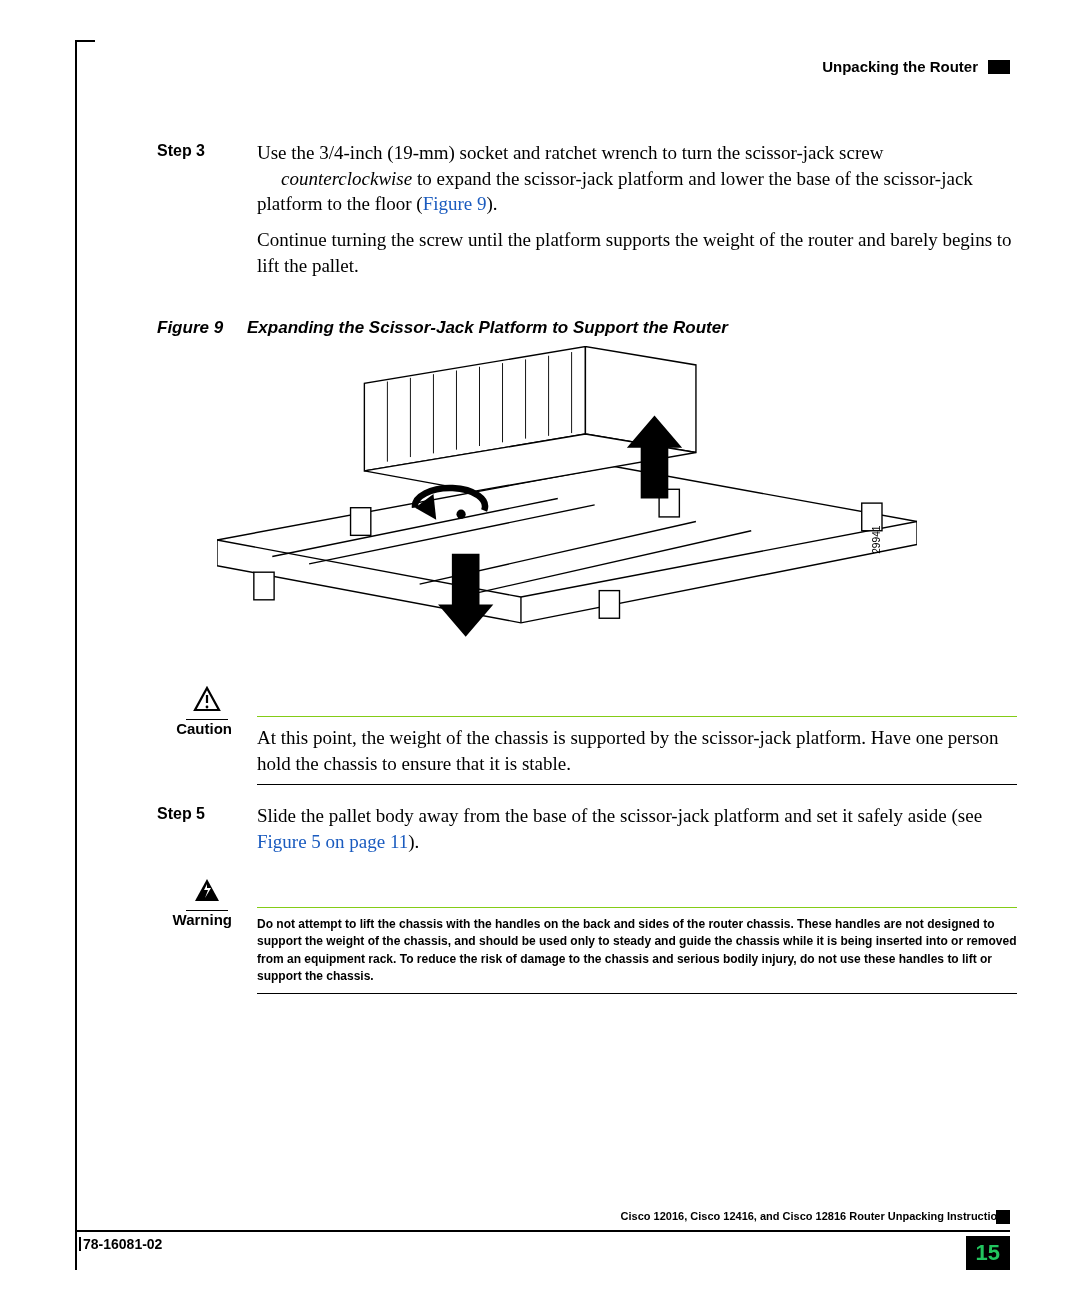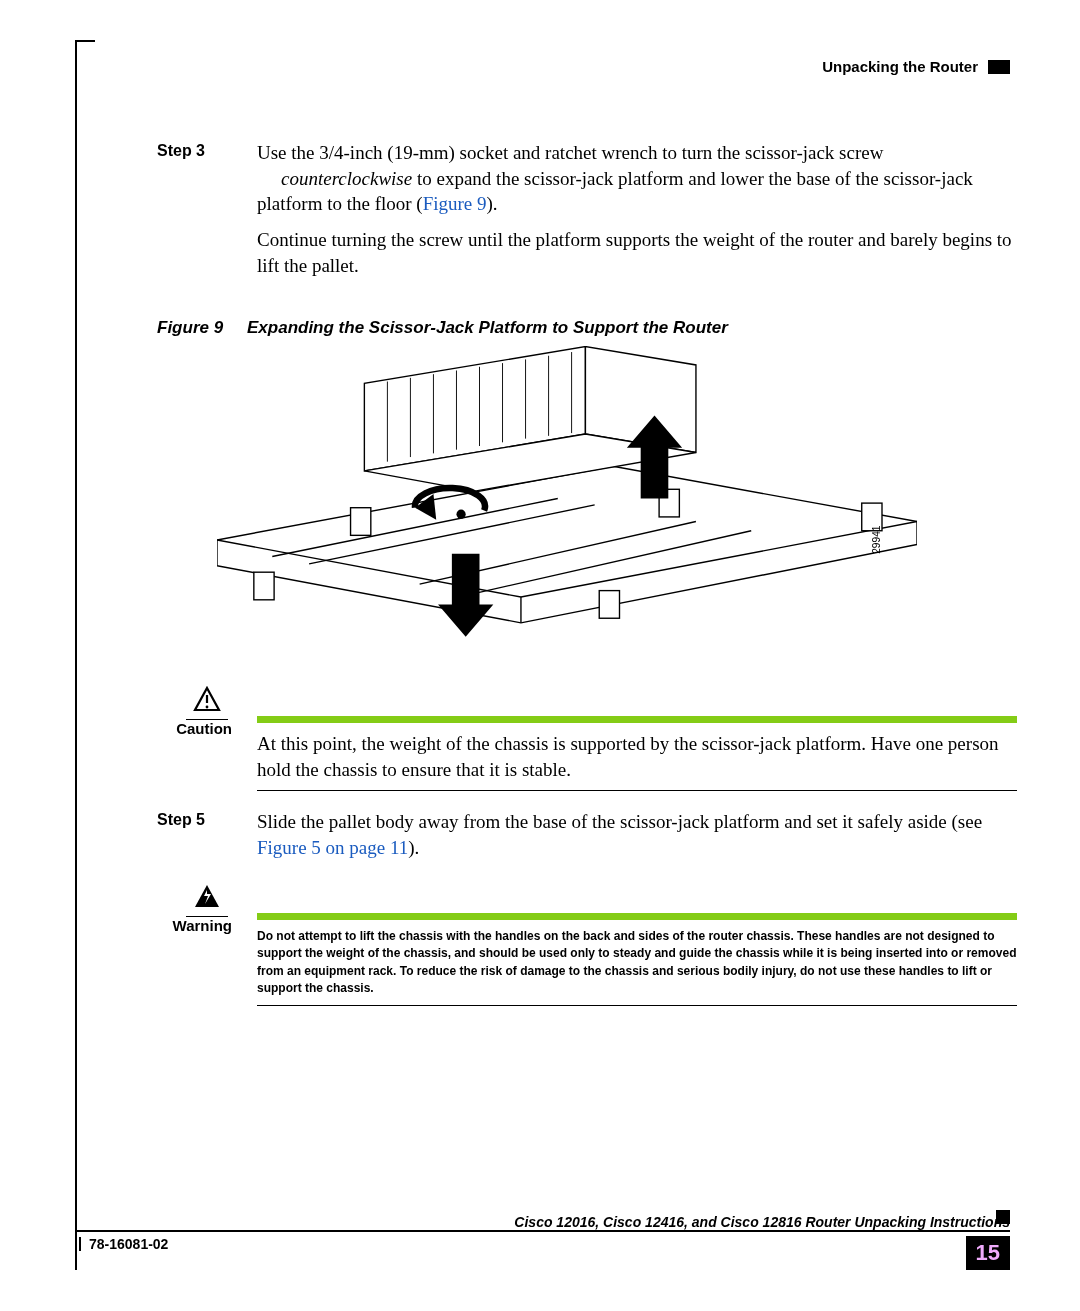--- a/index.html
+++ b/index.html
@@ -100,21 +100,21 @@
     font-family: Arial, Helvetica, sans-serif;
     font-weight: bold;
     font-size: 15px;
     text-align: right;
     padding-right: 25px;
     padding-top: 4px;
   }
   .callout-body {
     flex: 1;
     line-height: 1.35;
-    border-top: 7px solid #84cc16;
+    border-top: 1px solid #84cc16;
     border-bottom: 1px solid #000;
     padding: 8px 0;
   }
   .callout-body.warn {
     font-family: Liberation Sans, sans-serif;
     font-weight: bold;
     font-size: 12px;
     line-height: 1.45;
   }
   .icon-under {
@@ -126,47 +126,46 @@
   .footer {
     position: absolute;
     left: 0;
     bottom: 0;
     width: 100%;
   }
   .footer-title {
     text-align: right;
     font-family: Arial, Helvetica, sans-serif;
     font-weight: bold;
-    font-size: 14px;
+    font-size: 11px;
     border-bottom: 2px solid #000;
-    padding-bottom: 0;
-    font-style: italic;
+    padding-bottom: 8px;
   }
   .footer-row {
     display: flex;
     justify-content: space-between;
     align-items: flex-start;
     margin-top: 4px;
   }
   .doc-num {
     font-family: Arial, Helvetica, sans-serif;
     font-weight: bold;
     font-size: 14px;
     padding-left: 2px;
     display: flex;
     align-items: center;
-    gap: 8px;
+    gap: 2px;
   }
   .tiny-tick {
     width: 2px; height: 14px; background: #000;
     display: inline-block;
   }
   .page-num {
     background: #000;
-    color: #f0abfc;
+    color: #22c55e;
     font-family: Arial, Helvetica, sans-serif;
     font-weight: bold;
     font-size: 22px;
     padding: 4px 10px;
     min-width: 40px;
     text-align: center;
   }
   
   .marker {
     position: absolute;

